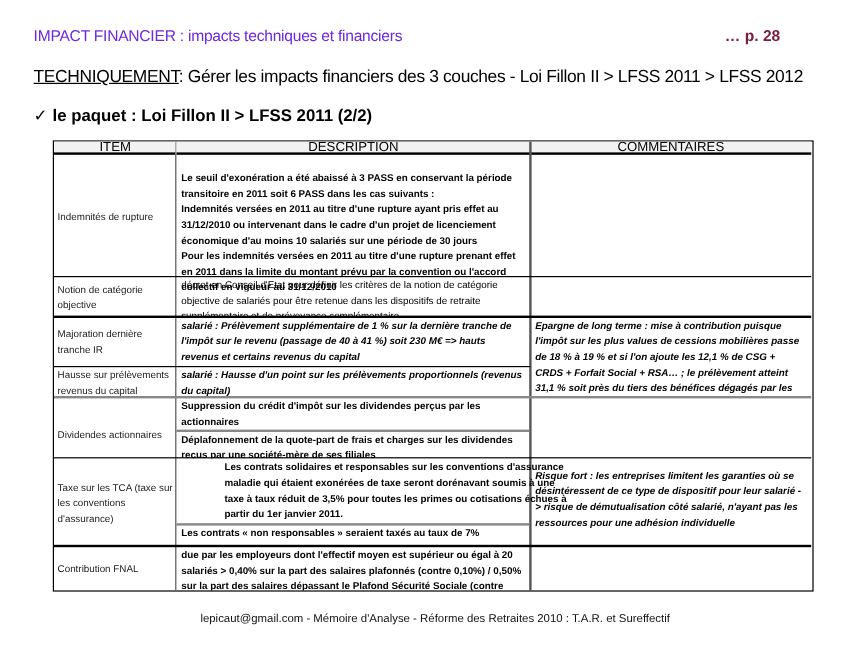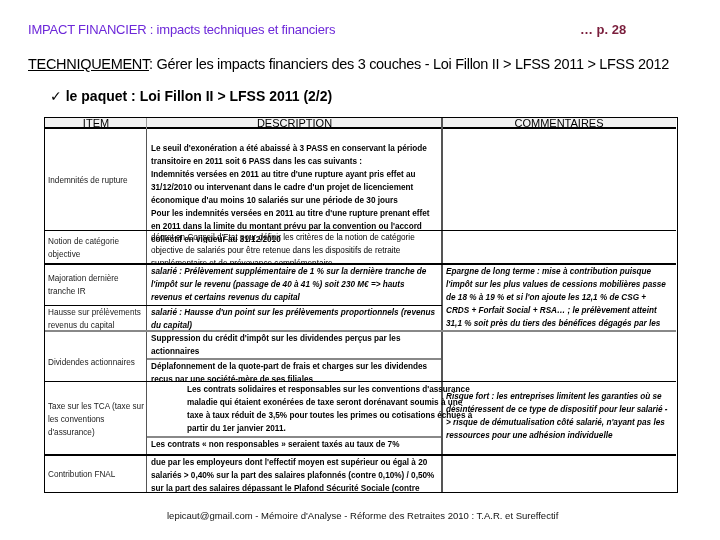--- a/index.html
+++ b/index.html
@@ -5,28 +5,28 @@
   html, body { margin: 0; padding: 0; }
   body {
     width: 720px; height: 540px; background: #ffffff; position: relative; overflow: hidden;
     font-family: "Liberation Sans", "DejaVu Sans", sans-serif; color: #000;
   }
   .hdr-title {
     position: absolute; left: 28px; top: 22px; font-size: 13px; color: #6d28d9;
     letter-spacing: -0.2px;
   }
   .hdr-page {
-    position: absolute; left: 580px; top: 22px; font-size: 13px; color: #7a1e3c; font-weight: bold;
+    position: absolute; left: 604px; top: 22px; font-size: 13px; color: #7a1e3c; font-weight: bold;
   }
   .subtitle {
     position: absolute; left: 28px; top: 56px; font-size: 14.5px; letter-spacing: -0.3px; white-space: nowrap;
   }
   .subtitle .u { text-decoration: underline; }
   .bullet {
-    position: absolute; left: 28px; top: 88px; font-size: 14px; font-weight: bold; white-space: nowrap; margin-left: 22px;
+    position: absolute; left: 28px; top: 88px; font-size: 14px; font-weight: bold; white-space: nowrap;
   }
   .bullet .check { font-weight: normal; margin-right: 4px; }
 
   .tbl {
     position: absolute; left: 44px; top: 117px; width: 634px; height: 376px;
     border: 1.5px solid #000; box-sizing: border-box;
     font-size: 8.2px; line-height: 13px;
   }
   .cell { position: absolute; box-sizing: border-box; overflow: hidden; }
   .colhead {

